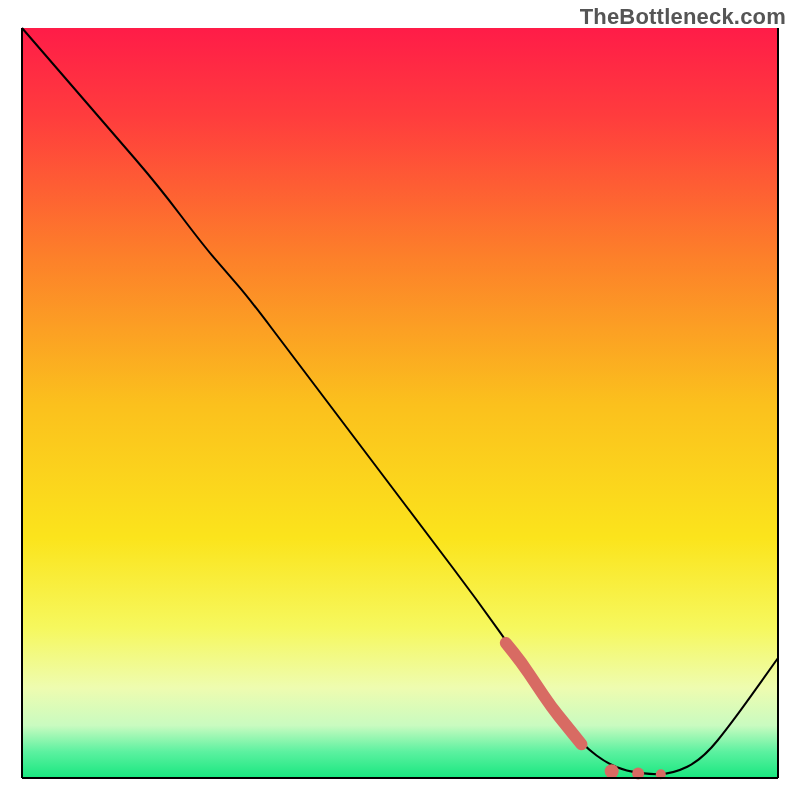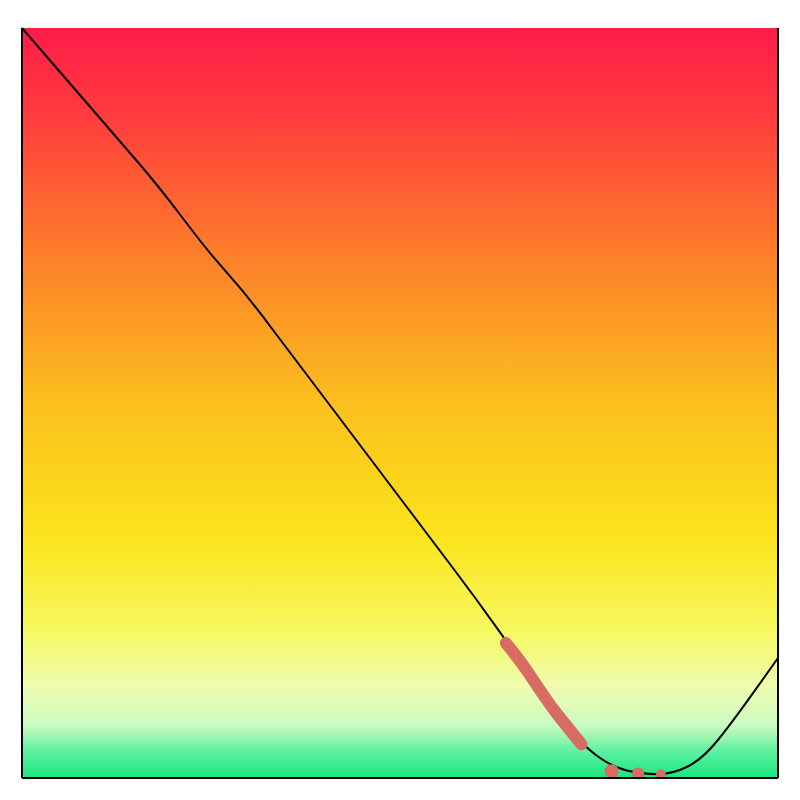--- a/index.html
+++ b/index.html
@@ -27,20 +27,21 @@
     z-index: 10;
   }
   svg {
     display: block;
   }
 </style>
 </head>
 <body>
 
 <div class="container">
+  <div class="watermark">TheBottleneck.com</div>
   <svg id="chart-svg" width="800" height="800" viewBox="0 0 800 800">
       <defs>
         <linearGradient id="bg-grad" x1="0" y1="0" x2="0" y2="1">
           <stop offset="0%" stop-color="#ff1c48"></stop>
           <stop offset="12%" stop-color="#ff3d3d"></stop>
           <stop offset="30%" stop-color="#fd7e2a"></stop>
           <stop offset="50%" stop-color="#fbc01d"></stop>
           <stop offset="68%" stop-color="#fbe41c"></stop>
           <stop offset="80%" stop-color="#f6f85e"></stop>
           <stop offset="88%" stop-color="#eefcb0"></stop>

